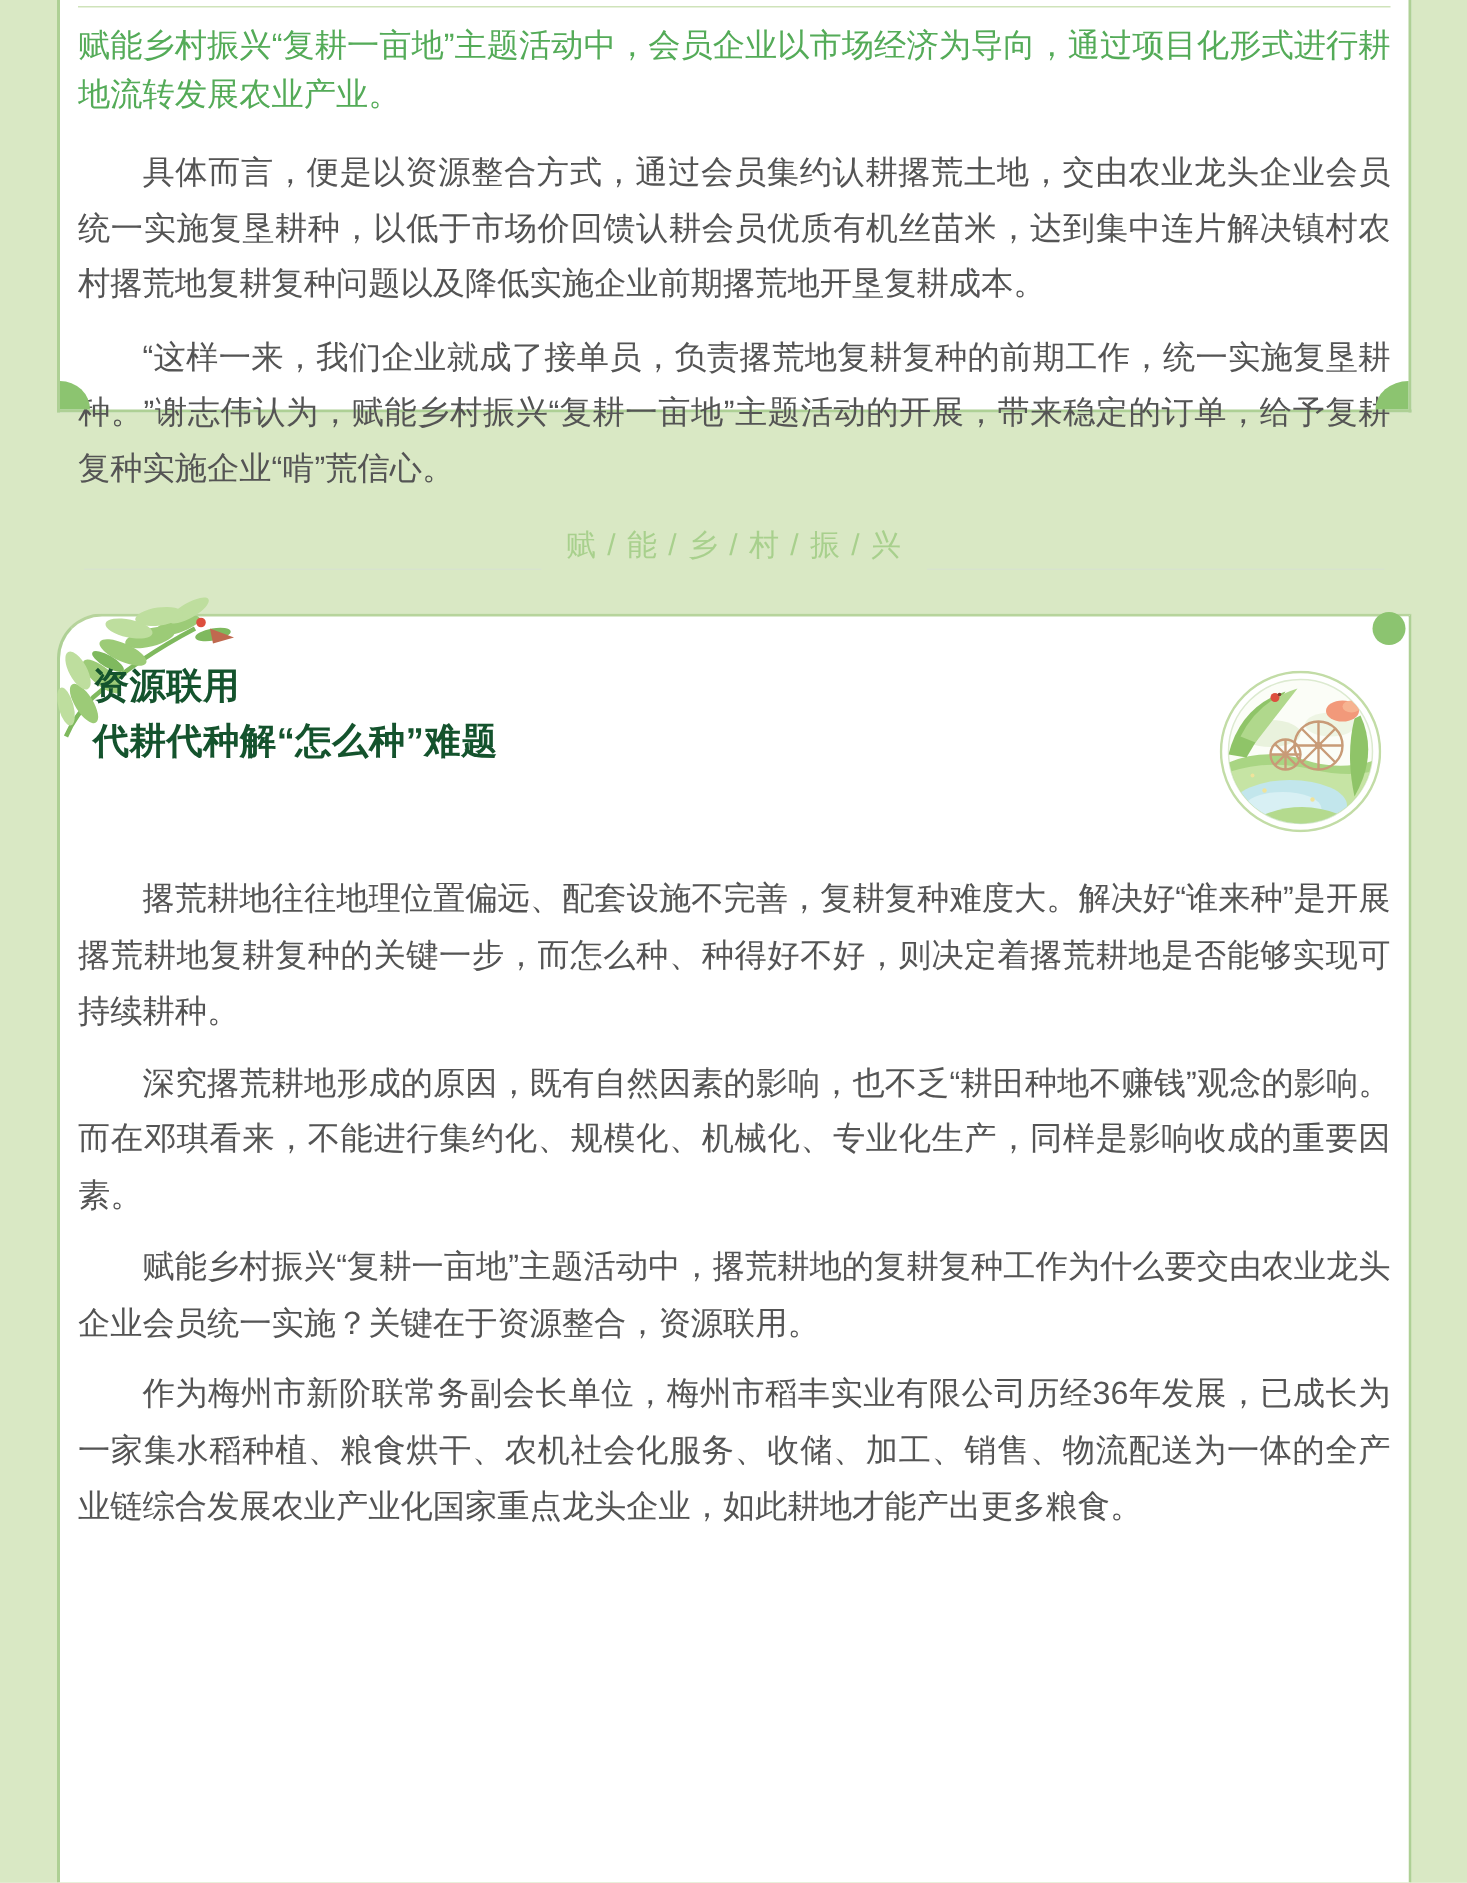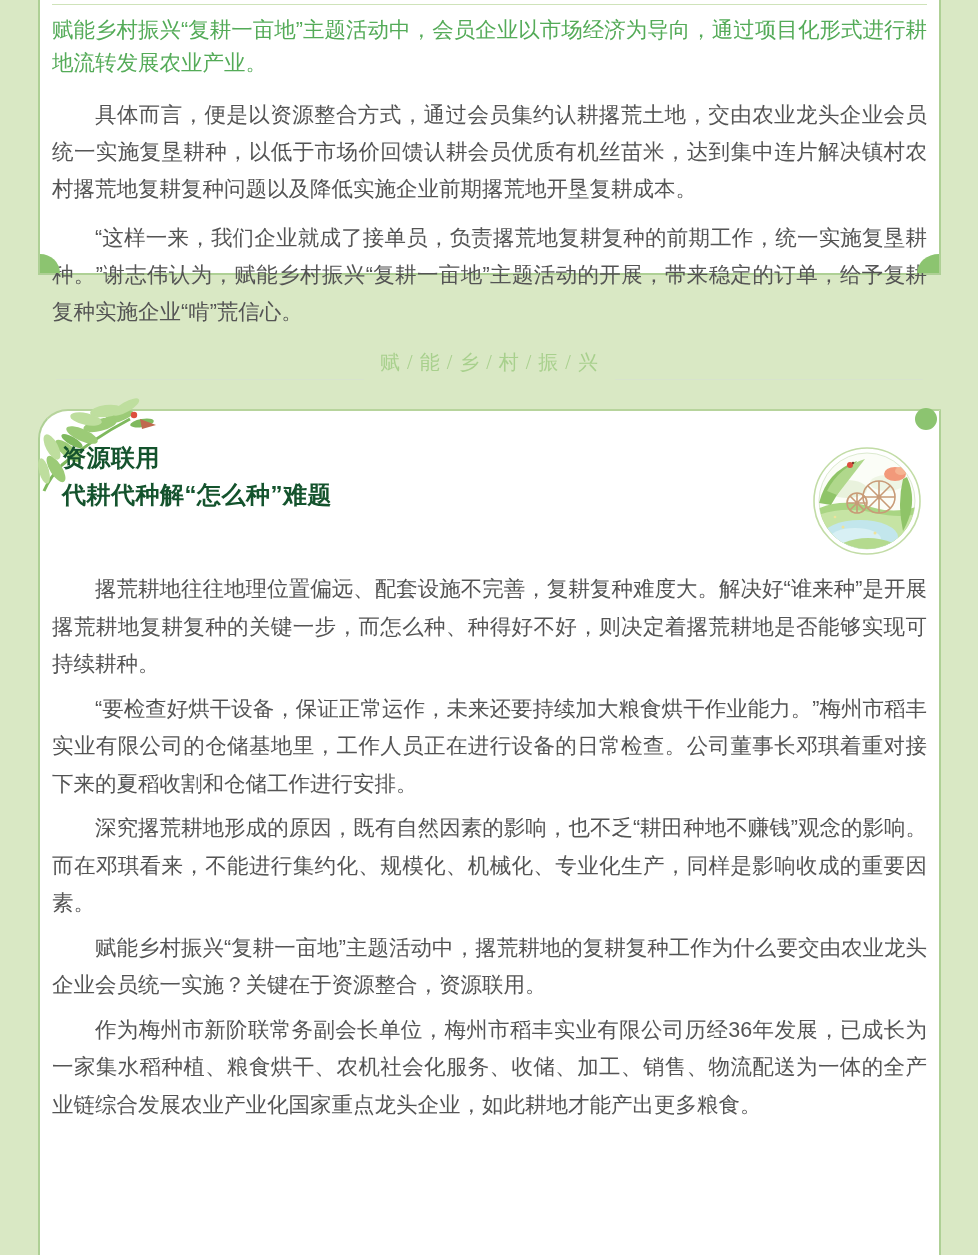--- a/index.html
+++ b/index.html
@@ -29,28 +29,28 @@
     margin-top:9px;
     font-size:21.5px; line-height:33px;
     color:#54ab58;
     text-align:justify;
   }
   .body-para {
     font-size:21.5px; line-height:37px;
     color:#545454;
     text-align:justify;
     text-indent:2em;
+    margin-top:10px;
   }
   .card1 .body-para.first { margin-top:17px; margin-bottom:12px; }
 
   .divider-row {
-    display:flex; 
+    display:flex; align-items:flex-end;
     margin-top:24px;
     height:28px;
-    font-family:Liberation Serif, serif;
   }
   .divider-row::before, .divider-row::after {
     content:""; flex:1;
     border-bottom:1px solid #d7e3cd;
     margin-bottom:3px;
   }
   .divider-row::before { margin-left:4px; }
   .divider-row::after { margin-right:4px; }
   .divider-text {
     padding:0 16px;
@@ -165,20 +165,19 @@
           <circle cx="40" cy="16" r="1.2" fill="#7c3b2e"></circle>
           <circle cx="30" cy="80" r="1.5" fill="#efe39b"></circle>
           <circle cx="62" cy="86" r="1.5" fill="#efe39b"></circle>
           <circle cx="22" cy="70" r="1.3" fill="#efe39b"></circle>
         </g>
       </svg>
     </header>
 
     <div class="card2-body">
       <p class="body-para">撂荒耕地往往地理位置偏远、配套设施不完善，复耕复种难度大。解决好“谁来种”是开展撂荒耕地复耕复种的关键一步，而怎么种、种得好不好，则决定着撂荒耕地是否能够实现可持续耕种。</p>
-      <p class="body-para">“要检查好烘干设备，保证正常运作，未来还要持续加大粮食烘干作业能力。”梅州市稻丰实业有限公司的仓储基地里，工作人员正在进行设备的日常检查。公司董事长邓琪着重对接下来的夏稻收割和仓储工作进行安排。</p>
       <p class="body-para">深究撂荒耕地形成的原因，既有自然因素的影响，也不乏“耕田种地不赚钱”观念的影响。而在邓琪看来，不能进行集约化、规模化、机械化、专业化生产，同样是影响收成的重要因素。</p>
       <p class="body-para">赋能乡村振兴“复耕一亩地”主题活动中，撂荒耕地的复耕复种工作为什么要交由农业龙头企业会员统一实施？关键在于资源整合，资源联用。</p>
       <p class="body-para">作为梅州市新阶联常务副会长单位，梅州市稻丰实业有限公司历经36年发展，已成长为一家集水稻种植、粮食烘干、农机社会化服务、收储、加工、销售、物流配送为一体的全产业链综合发展农业产业化国家重点龙头企业，如此耕地才能产出更多粮食。</p>
     </div>
   </section>
 
 </div>
 
 </body></html>

